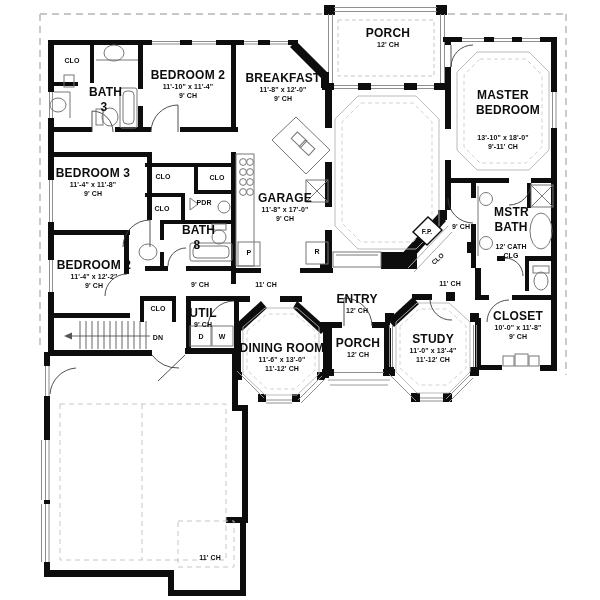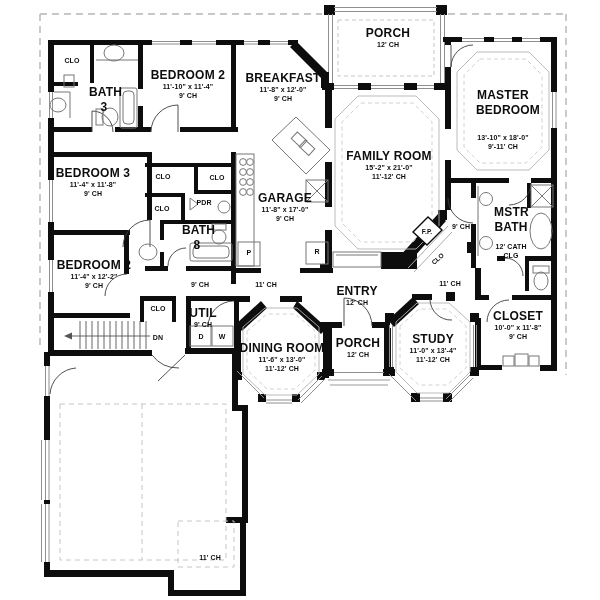--- a/index.html
+++ b/index.html
@@ -394,25 +394,20 @@
       <div class="dim">11'-10" x 11'-4"</div>
       <div class="ch">9' CH</div>
 </div>
 
 <div class="lbl" style="left:283px;top:87px">
   <div class="nm">BREAKFAST</div>
       <div class="dim">11'-8" x 12'-0"</div>
       <div class="ch">9' CH</div>
 </div>
 
-<div class="lbl" style="left:389px;top:165px">
-  <div class="nm">FAMILY ROOM</div>
-      <div class="dim">15'-2" x 21'-0"</div>
-      <div class="ch">11'-12' CH</div>
-</div>
 
 <div class="lbl sm" style="left:72px;top:61px">CLO</div>
 
 <div class="lbl w30" style="left:104px;top:100px">
   <div class="nm">BATH 3</div>
 </div>
 
 <div class="lbl" style="left:93px;top:182px">
   <div class="nm">BEDROOM 3</div>
       <div class="dim">11'-4" x 11'-8"</div>
@@ -449,21 +444,21 @@
 
 <div class="lbl" style="left:94px;top:274px">
   <div class="nm">BEDROOM 2</div>
       <div class="dim">11'-4" x 12'-2"</div>
       <div class="ch">9' CH</div>
 </div>
 
 <div class="lbl sm" style="left:200px;top:285px">9' CH</div>
 <div class="lbl sm" style="left:266px;top:285px">11' CH</div>
 
-<div class="lbl" style="left:357px;top:296px">
+<div class="lbl" style="left:357px;top:304px">
   <div class="nm">ENTRY</div>
       <div class="ch">12' CH</div>
 </div>
 
 <div class="lbl sm" style="left:158px;top:309px">CLO</div>
 
 <div class="lbl" style="left:203px;top:318px">
   <div class="nm">UTIL</div>
       <div class="ch">9' CH</div>
 </div>

